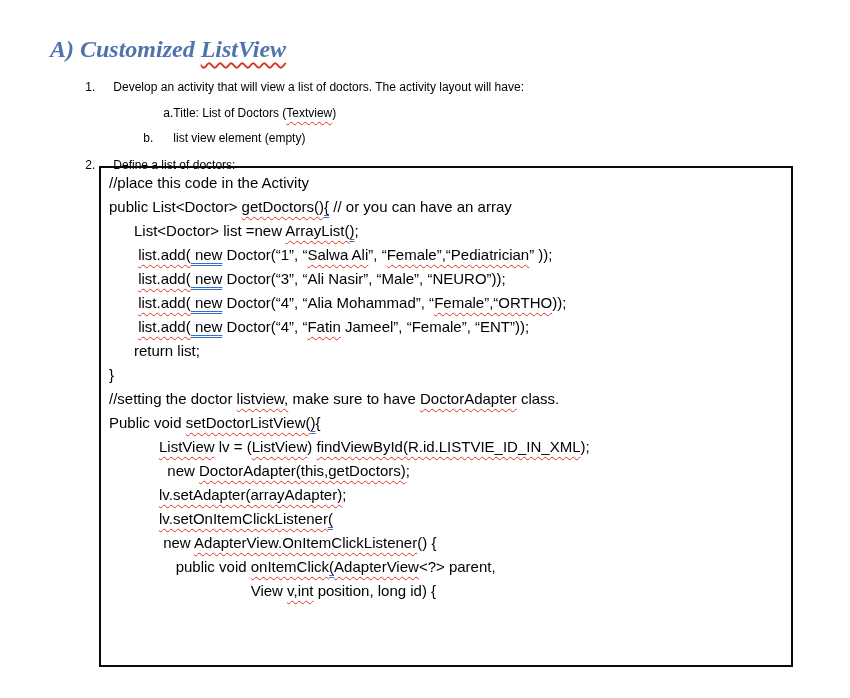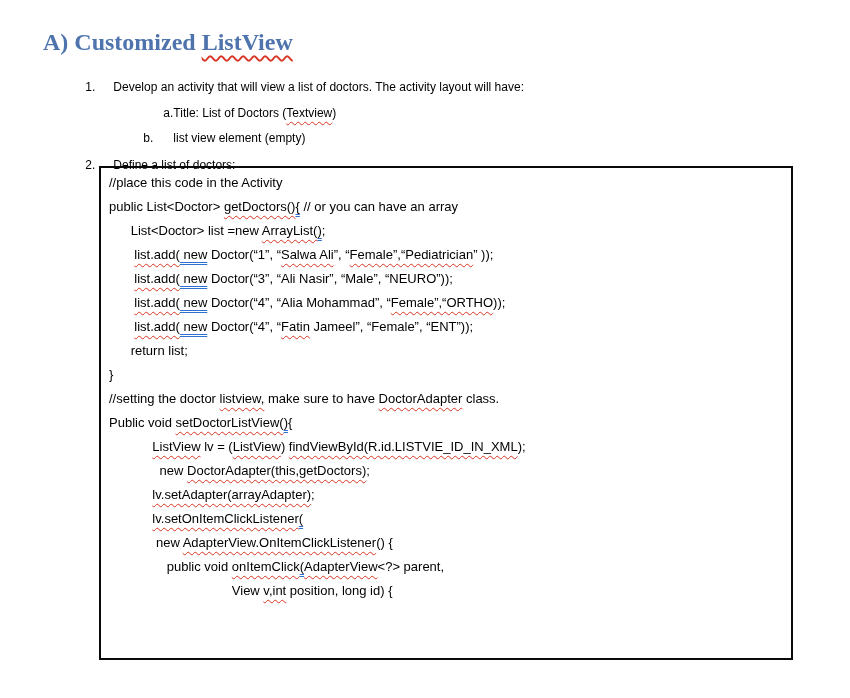--- a/index.html
+++ b/index.html
@@ -6,42 +6,43 @@
   body {
     width: 850px; height: 698px;
     background: var(--bg, #ffffff);
     font-family: "Liberation Sans", sans-serif;
     color: var(--text, #000000);
     overflow: hidden;
   }
   .page { position: relative; width: 850px; height: 698px; }
 
   .heading {
-    position: absolute; left: 38px; top: 24px; margin: 5px;
+    position: absolute; left: 38px; top: 24px; margin: 12px;
     font-family: "Liberation Serif", serif;
     font-weight: bold; font-size: 24px;
     color: var(--heading, #4f74ad);
     white-space: pre;
+    font-style: italic;
   }
   .heading .sq-red { text-decoration-thickness: 2px; text-underline-offset: 5px; }
 
   .row { position: absolute; white-space: pre; font-size: 12px; }
   .row .num { display: inline-block; }
   .lvl1 { left: 72px; }
   .lvl1 .num { width: 28px; }
   .lvl2 { left: 130px; }
   .lvl2 .num { width: 30px; }
 
   .code-box {
     position: absolute; left: 99px; top: 166px;
     width: 682px; height: 485px;
     border: 2px solid var(--border, #0a0a0a);
-    padding: 3px 0 2px 8px;
+    padding: 3px 0 9px 8px;
     box-sizing: content-box;
-    font-size: 13px; line-height: 24px;
+    font-size: 15px; line-height: 24px;
     overflow: hidden;
   }
   .code-line { white-space: pre; }
 
   .sq-red {
     text-decoration-line: underline;
     text-decoration-style: wavy;
     text-decoration-color: var(--sq-red, #d93425);
     text-decoration-thickness: 1.4px;
     text-underline-offset: 3.5px;

